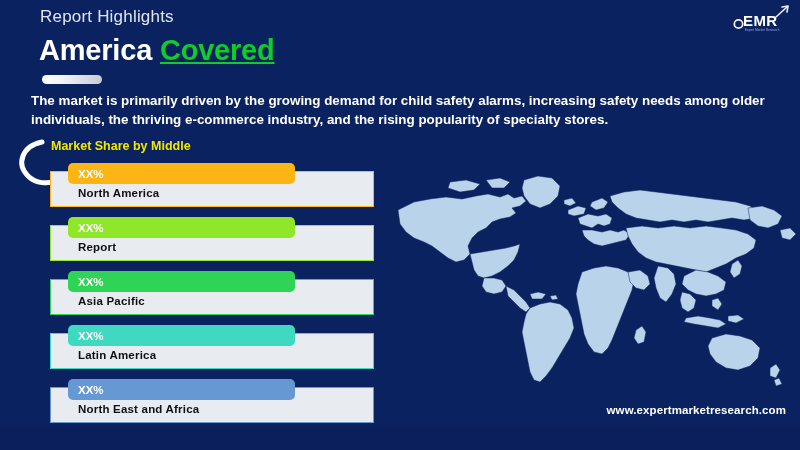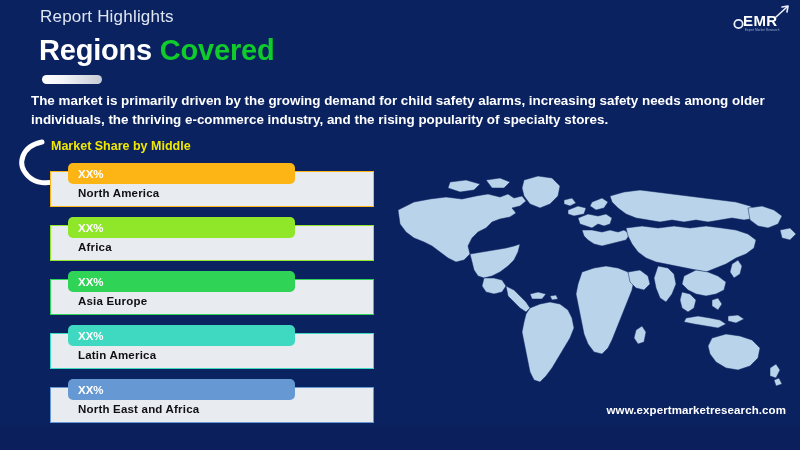--- a/index.html
+++ b/index.html
@@ -42,21 +42,21 @@
   .title {
     position: absolute;
     left: 39px;
     top: 34px;
     font-size: 29px;
     font-weight: bold;
     letter-spacing: -.2px;
     white-space: nowrap;
   }
   .title .w1 { color: #ffffff; }
-  .title .w2 { color: #10cc2b; }
+  .title .w2 { color: #10cc2b; text-decoration: underline; }
 
   .divider-pill {
     position: absolute;
     left: 42px;
     top: 75px;
     width: 60px;
     height: 9px;
     border-radius: 5px;
     background: linear-gradient(90deg,#ffffff 0%,#f2f4f7 35%,#c6ccd6 100%);
   }
@@ -236,21 +236,21 @@
 
         <path d="M352,36 L366,34 L378,38 L386,44 L382,52 L372,56 L362,54 L354,48 Z"></path>
         <path d="M384,58 L394,56 L400,62 L394,68 L386,66 Z"></path>
       </g>
     </svg>
   </div>
 
   <div class="eyebrow">Report Highlights</div>
 
   <div class="title">
-    <span class="w1">Regions</span>
+    <span class="w1">America</span>
     <span class="w2">Covered</span>
   </div>
 
   <div class="divider-pill"></div>
 
   <div class="lede">The market is primarily driven by the growing demand for child safety alarms, increasing safety needs among older individuals, the thriving e-commerce industry, and the rising popularity of specialty stores.</div>
 
   <div class="logo">
     <svg width="62" height="30" viewBox="0 0 62 30" xmlns="http://www.w3.org/2000/svg">
       <g>
@@ -277,29 +277,29 @@
     <div class="region-row">
       <div class="region-panel" style="border-color:#fdb515"></div>
       <div class="region-name">North America</div>
       <div class="region-bar" style="background:#fdb515">
         <span class="pct">XX%</span>
       </div>
     </div>
 
     <div class="region-row">
       <div class="region-panel" style="border-color:#90e629"></div>
-      <div class="region-name">Africa</div>
+      <div class="region-name">Report</div>
       <div class="region-bar" style="background:#90e629">
         <span class="pct">XX%</span>
       </div>
     </div>
 
     <div class="region-row">
       <div class="region-panel" style="border-color:#2fd355"></div>
-      <div class="region-name">Asia Europe</div>
+      <div class="region-name">Asia Pacific</div>
       <div class="region-bar" style="background:#2fd355">
         <span class="pct">XX%</span>
       </div>
     </div>
 
     <div class="region-row">
       <div class="region-panel" style="border-color:#3fd8c0"></div>
       <div class="region-name">Latin America</div>
       <div class="region-bar" style="background:#3fd8c0">
         <span class="pct">XX%</span>

